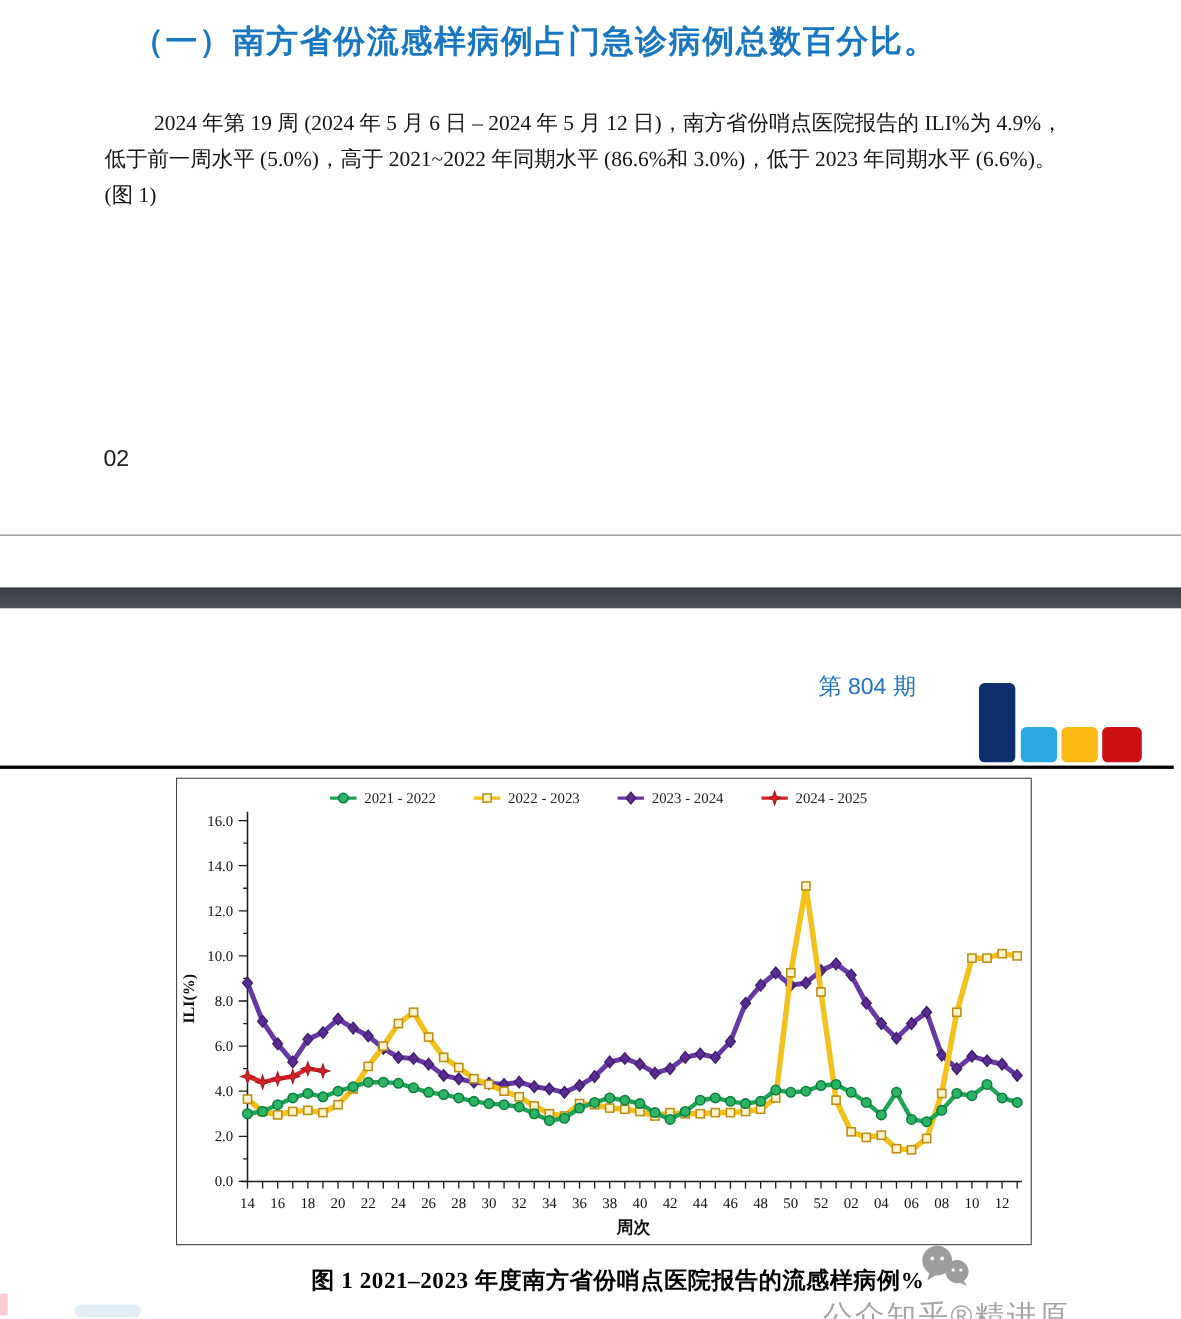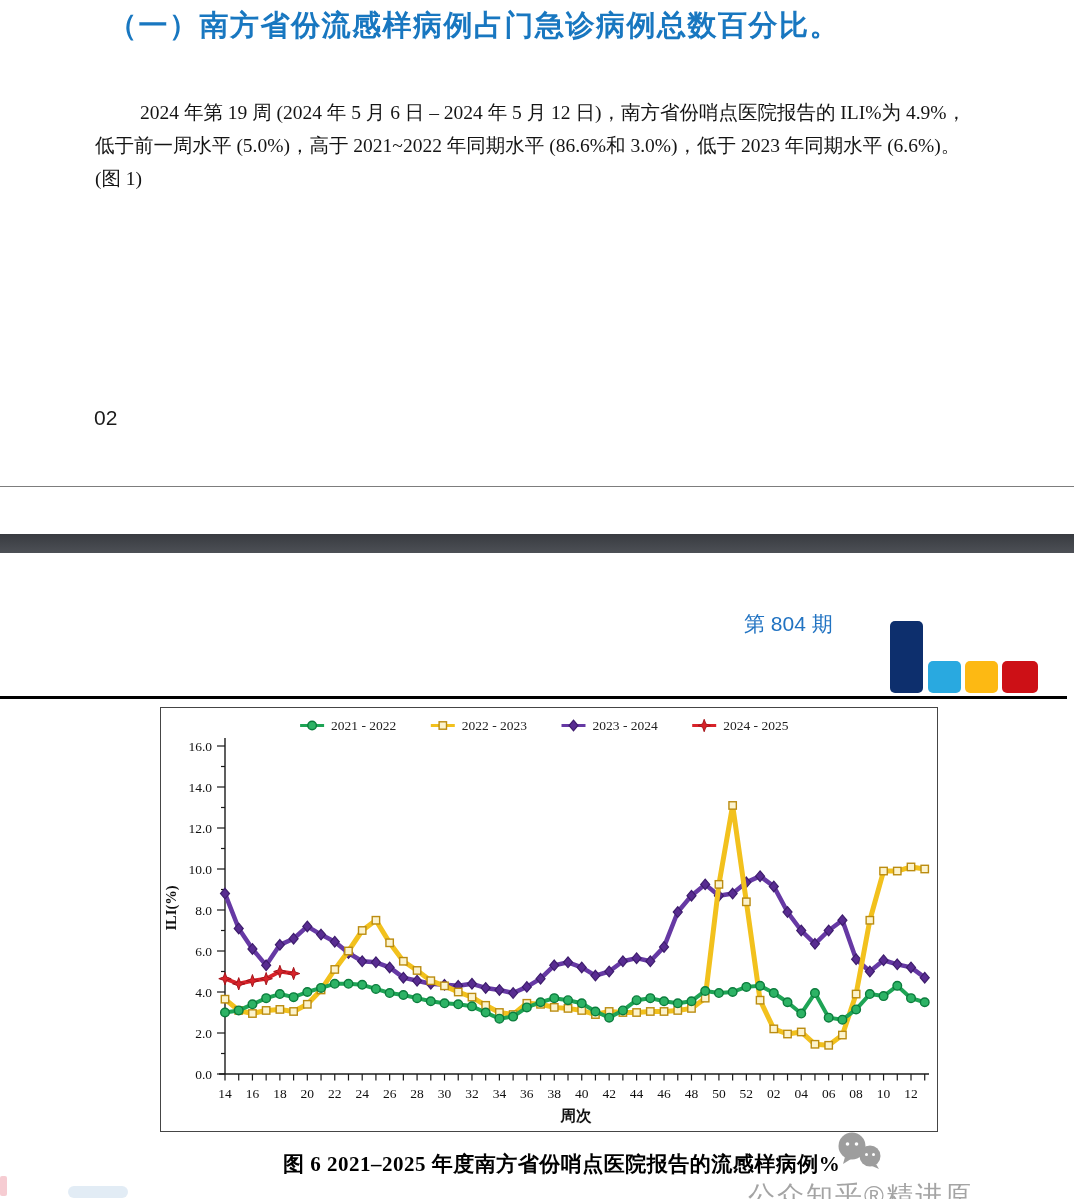--- a/index.html
+++ b/index.html
@@ -1,21 +1,21 @@
 <!DOCTYPE html>
 <html><head>
 <meta charset="utf-8">
 <style>
   html,body{margin:0;padding:0;}
   body{
     width:1074px;height:1199px;position:relative;background:#ffffff;
     overflow:hidden;font-family:"Liberation Sans","DejaVu Sans",sans-serif;
   }
   .title{
-    position:absolute;left:108px;top:6px;margin:0;
+    position:absolute;left:108px;top:6px;margin:12px;
     font-size:29px;font-weight:700;letter-spacing:1.5px;white-space:nowrap;
   }
   .para{
     position:absolute;left:95px;top:64px;width:915px;
     font-family:"Liberation Serif","DejaVu Serif",serif;
     font-size:19.5px;color:#141414;margin-top:32px;
   }
   .pline{line-height:33px;white-space:nowrap;}
   .pline.indent{padding-left:45px;}
   .pagenum{position:absolute;left:94px;top:406px;font-size:21px;color:#1a1a1a;}
@@ -399,16 +399,16 @@
     <circle cx="12.5" cy="13" r="1.8" fill="#ffffff"></circle>
     <circle cx="21.5" cy="13" r="1.8" fill="#ffffff"></circle>
     <circle cx="35" cy="25" r="10.5" fill="#9d9d9d"></circle>
     <path d="M41 33 L44 38 L37 35 Z" fill="#9d9d9d"></path>
     <circle cx="31.5" cy="23.5" r="1.5" fill="#ffffff"></circle>
     <circle cx="38.5" cy="23.5" r="1.5" fill="#ffffff"></circle>
   </svg>
   <span class="wm-text">公众知乎®精进原</span>
 </div>
 
-<div class="caption">图 6  2021–2025 年度南方省份哨点医院报告的流感样病例%</div>
+<div class="caption">图 1  2021–2023 年度南方省份哨点医院报告的流感样病例%</div>
 
 <div class="blob blob-pink"></div>
 <div class="blob blob-blue"></div>
 
 </body></html>

